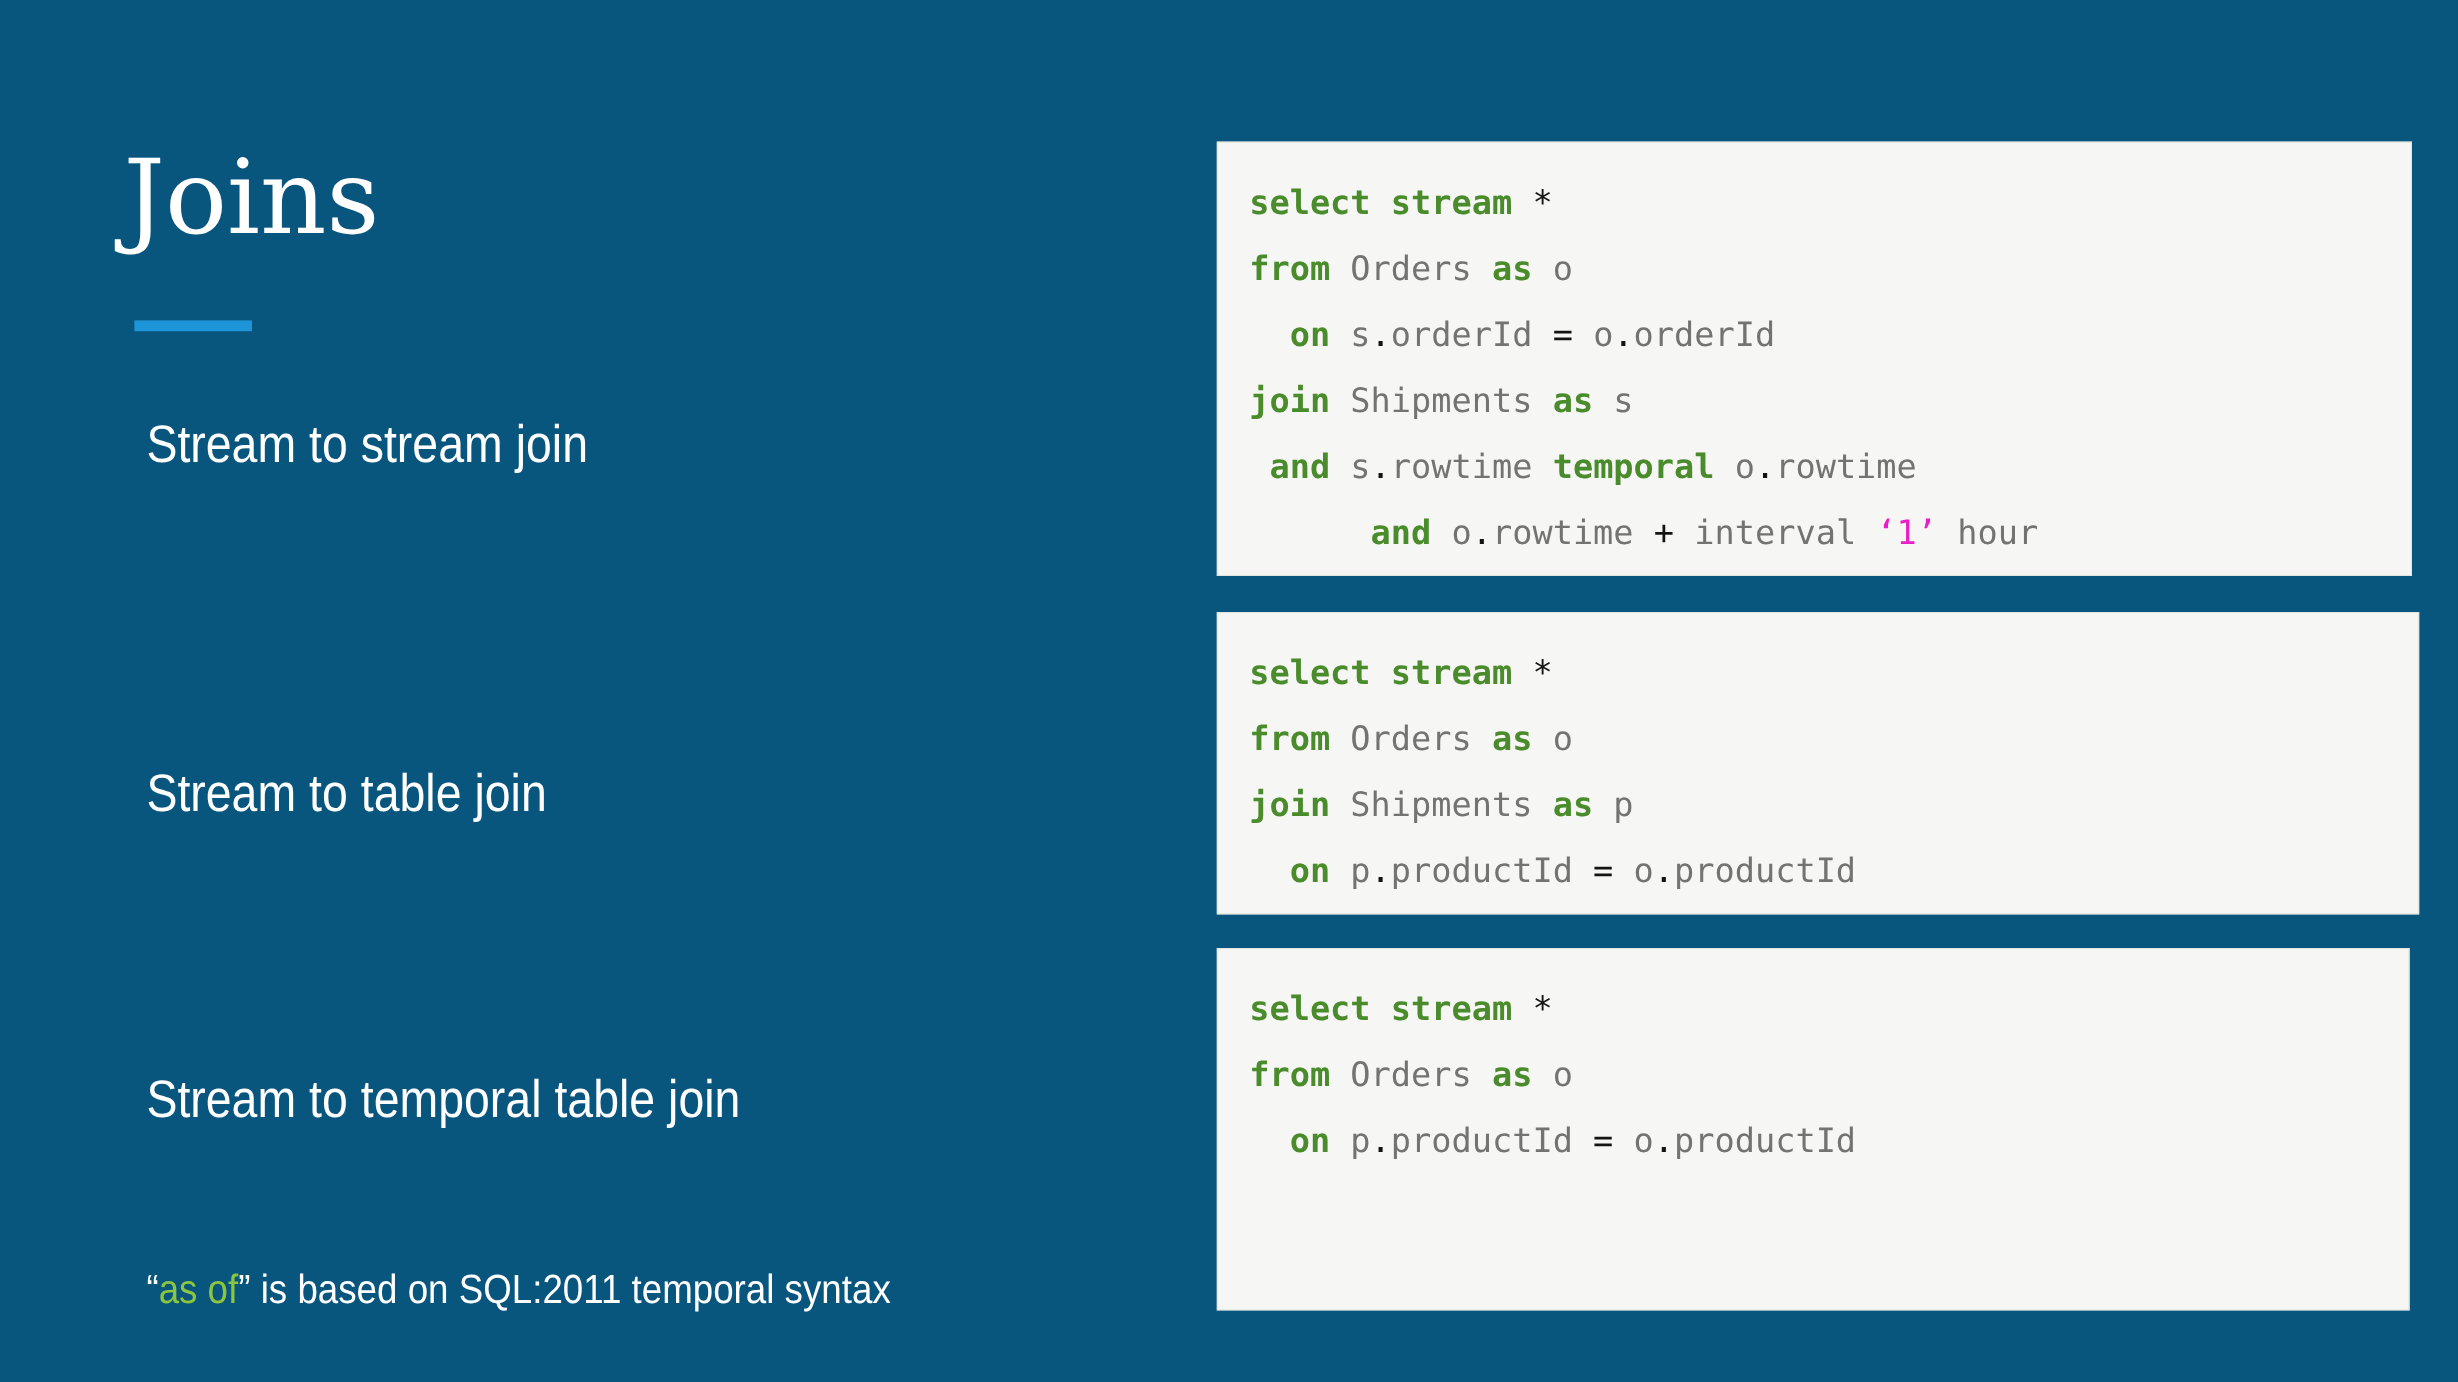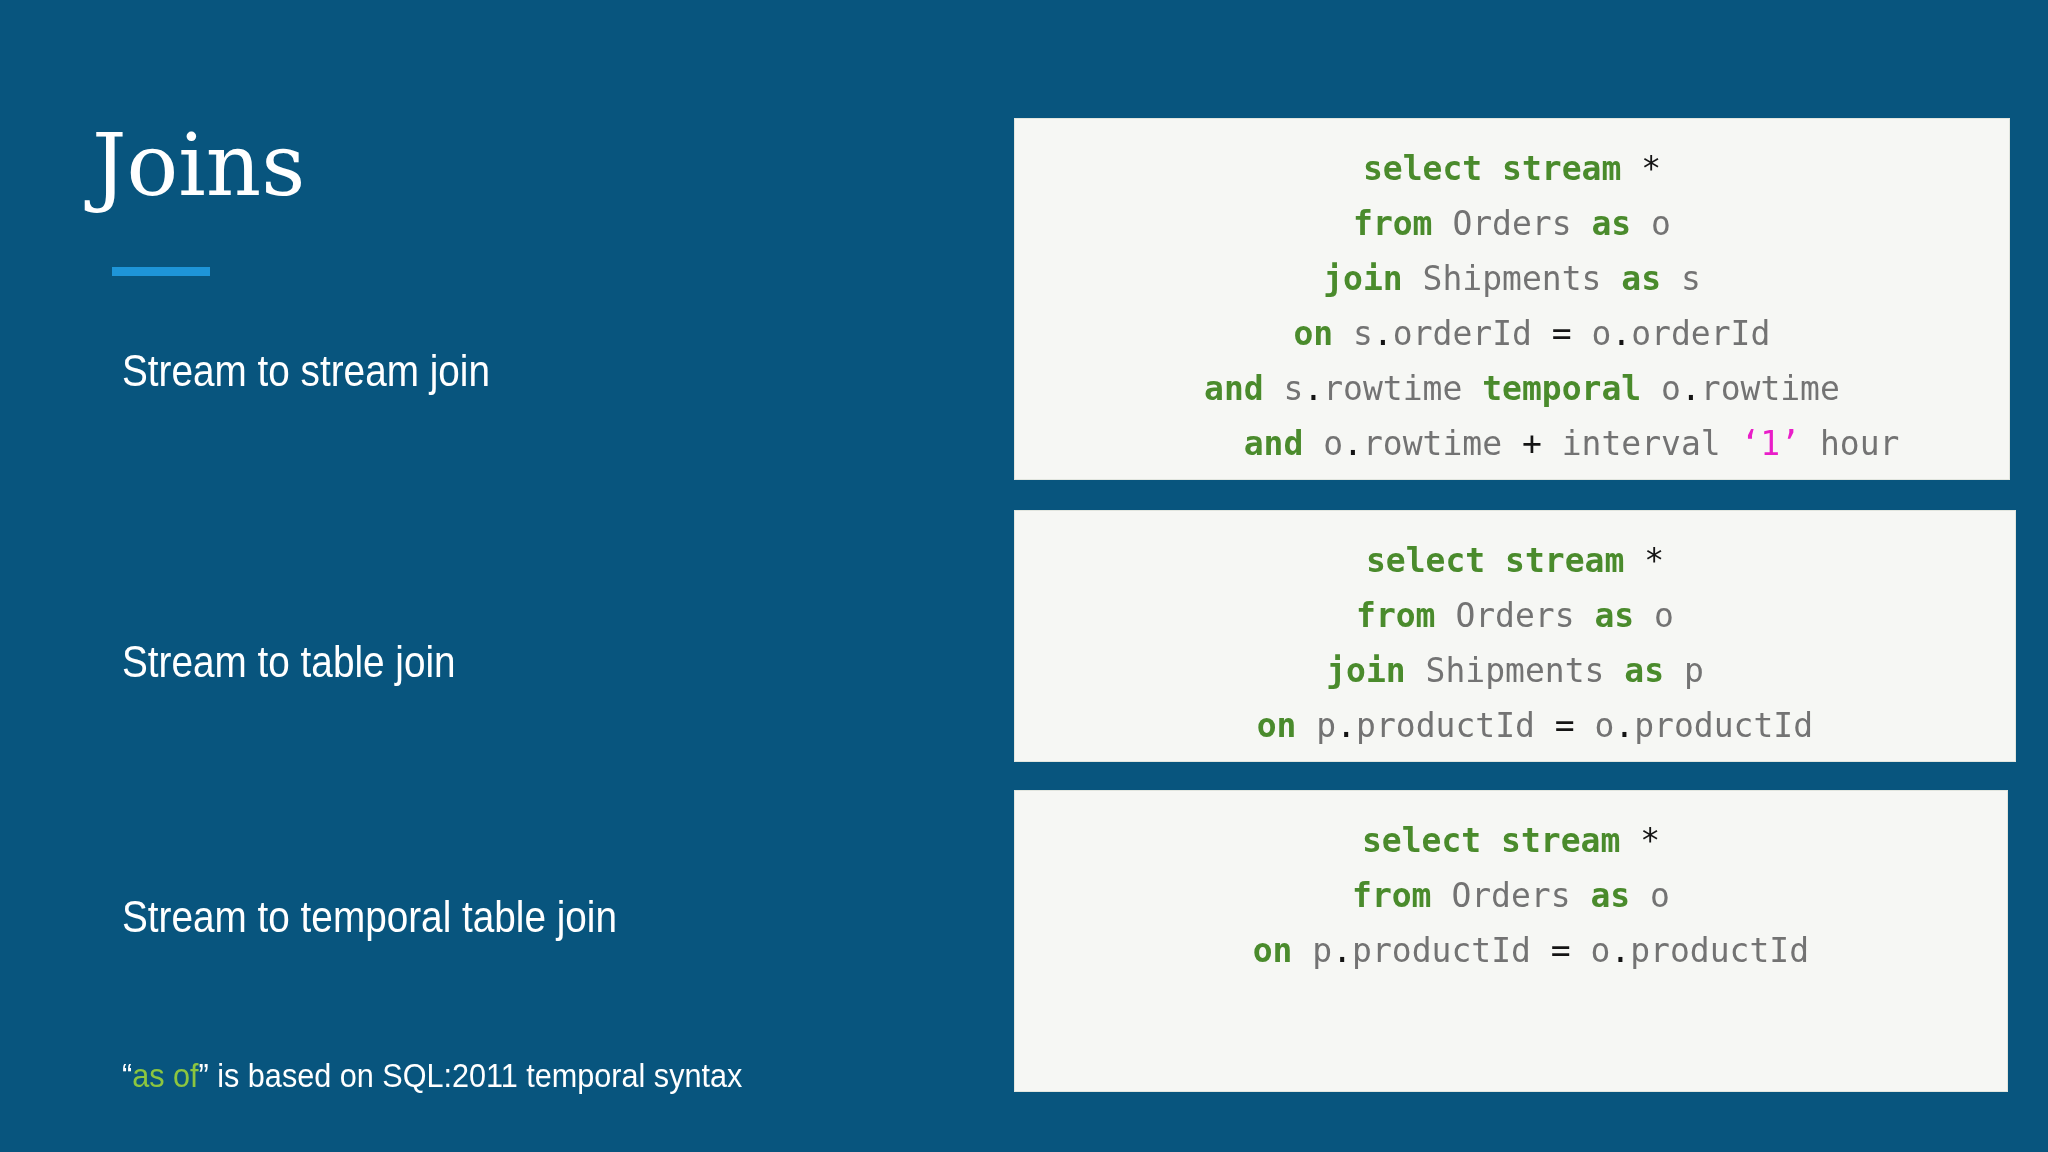--- a/index.html
+++ b/index.html
@@ -24,21 +24,21 @@
   
   .left-col {
     position: absolute;
     left: 0;
     top: 0;
     width: 1000px;
     height: 1152px;
   }
   .page-title {
     position: absolute;
-    left: 92px;
+    left: 103px;
     top: 122px;
     font-family: "DejaVu Serif", "Liberation Serif", serif;
     font-size: 86px;
     line-height: 1;
     color: #ffffff;
     letter-spacing: 0px;
     font-weight: 400;
   }
   .title-rule {
     position: absolute;
@@ -80,26 +80,25 @@
   .footnote .hl { color: #8cc63f; }
 
   
   .code-card {
     position: absolute;
     background: #f6f7f4;
     border: 1px solid #e2e6df;
     box-sizing: border-box;
     padding: 22px 26px 20px 26px;
     font-family: "DejaVu Sans Mono", "Liberation Mono", monospace;
-    font-size: 33px;
+    font-size: 28px;
     line-height: 55px;
     color: #111111;
     white-space: pre;
     overflow: hidden;
-    text-align: center;
   }
   #code-1 { left: 1014px; top: 118px; width: 996px; height: 362px; }
   #code-2 { left: 1014px; top: 510px; width: 1002px; height: 252px; }
   #code-3 { left: 1014px; top: 790px; width: 994px; height: 302px; }
 
   .code-line { display: block; }
   .kw   { color: #4a8b2c; font-weight: bold; }
   .id   { color: #737373; font-weight: normal; }
   .punc { color: #141414; font-weight: normal; }
   .str  { color: #e91ec8; font-weight: normal; }
@@ -120,22 +119,22 @@
     <div class="row-label r2">Stream to table join</div>
 
     <div class="row-label r3">Stream to temporal table join</div>
 
     <div class="footnote"><span>“</span><span class="hl">as of</span><span>”</span><span> is based on SQL:2011 temporal syntax</span></div>
 
   </div>
 
   <div class="code-card" id="code-1"><span class="code-line"><span class="kw">select</span><span class="punc"> </span><span class="kw">stream</span><span class="punc"> </span><span class="punc">*</span>
 </span><span class="code-line"><span class="kw">from</span><span class="punc"> </span><span class="id">Orders</span><span class="punc"> </span><span class="kw">as</span><span class="punc"> </span><span class="id">o</span>
+</span><span class="code-line"><span class="punc">  </span><span class="kw">on</span><span class="punc"> </span><span class="id">s</span><span class="punc">.</span><span class="id">orderId</span><span class="punc"> </span><span class="punc">=</span><span class="punc"> </span><span class="id">o</span><span class="punc">.</span><span class="id">orderId</span>
 </span><span class="code-line"><span class="kw">join</span><span class="punc"> </span><span class="id">Shipments</span><span class="punc"> </span><span class="kw">as</span><span class="punc"> </span><span class="id">s</span>
-</span><span class="code-line"><span class="punc">  </span><span class="kw">on</span><span class="punc"> </span><span class="id">s</span><span class="punc">.</span><span class="id">orderId</span><span class="punc"> </span><span class="punc">=</span><span class="punc"> </span><span class="id">o</span><span class="punc">.</span><span class="id">orderId</span>
 </span><span class="code-line"><span class="punc"> </span><span class="kw">and</span><span class="punc"> </span><span class="id">s</span><span class="punc">.</span><span class="id">rowtime</span><span class="punc"> </span><span class="kw">temporal</span><span class="punc"> </span><span class="id">o</span><span class="punc">.</span><span class="id">rowtime</span>
 </span><span class="code-line"><span class="punc">      </span><span class="kw">and</span><span class="punc"> </span><span class="id">o</span><span class="punc">.</span><span class="id">rowtime</span><span class="punc"> </span><span class="punc">+</span><span class="punc"> </span><span class="id">interval</span><span class="punc"> </span><span class="str">‘1’</span><span class="punc"> </span><span class="id">hour</span></span></div>
 
   <div class="code-card" id="code-2"><span class="code-line"><span class="kw">select</span><span class="punc"> </span><span class="kw">stream</span><span class="punc"> </span><span class="punc">*</span>
 </span><span class="code-line"><span class="kw">from</span><span class="punc"> </span><span class="id">Orders</span><span class="punc"> </span><span class="kw">as</span><span class="punc"> </span><span class="id">o</span>
 </span><span class="code-line"><span class="kw">join</span><span class="punc"> </span><span class="id">Shipments</span><span class="punc"> </span><span class="kw">as</span><span class="punc"> </span><span class="id">p</span>
 </span><span class="code-line"><span class="punc">  </span><span class="kw">on</span><span class="punc"> </span><span class="id">p</span><span class="punc">.</span><span class="id">productId</span><span class="punc"> </span><span class="punc">=</span><span class="punc"> </span><span class="id">o</span><span class="punc">.</span><span class="id">productId</span></span></div>
 
   <div class="code-card" id="code-3"><span class="code-line"><span class="kw">select</span><span class="punc"> </span><span class="kw">stream</span><span class="punc"> </span><span class="punc">*</span>
 </span><span class="code-line"><span class="kw">from</span><span class="punc"> </span><span class="id">Orders</span><span class="punc"> </span><span class="kw">as</span><span class="punc"> </span><span class="id">o</span>

